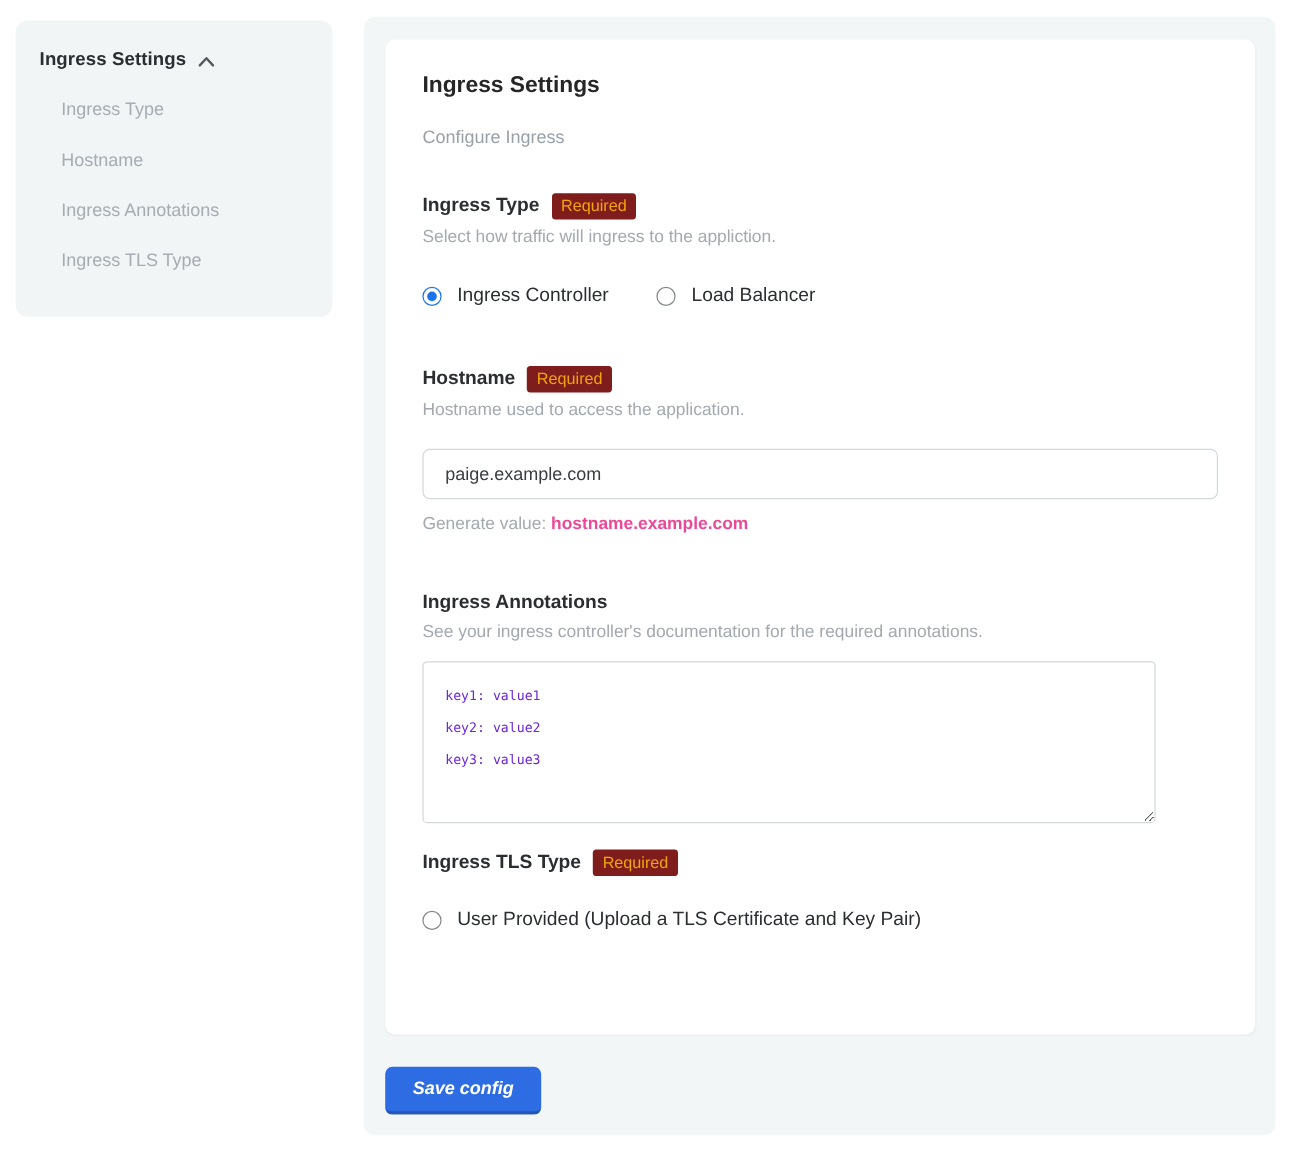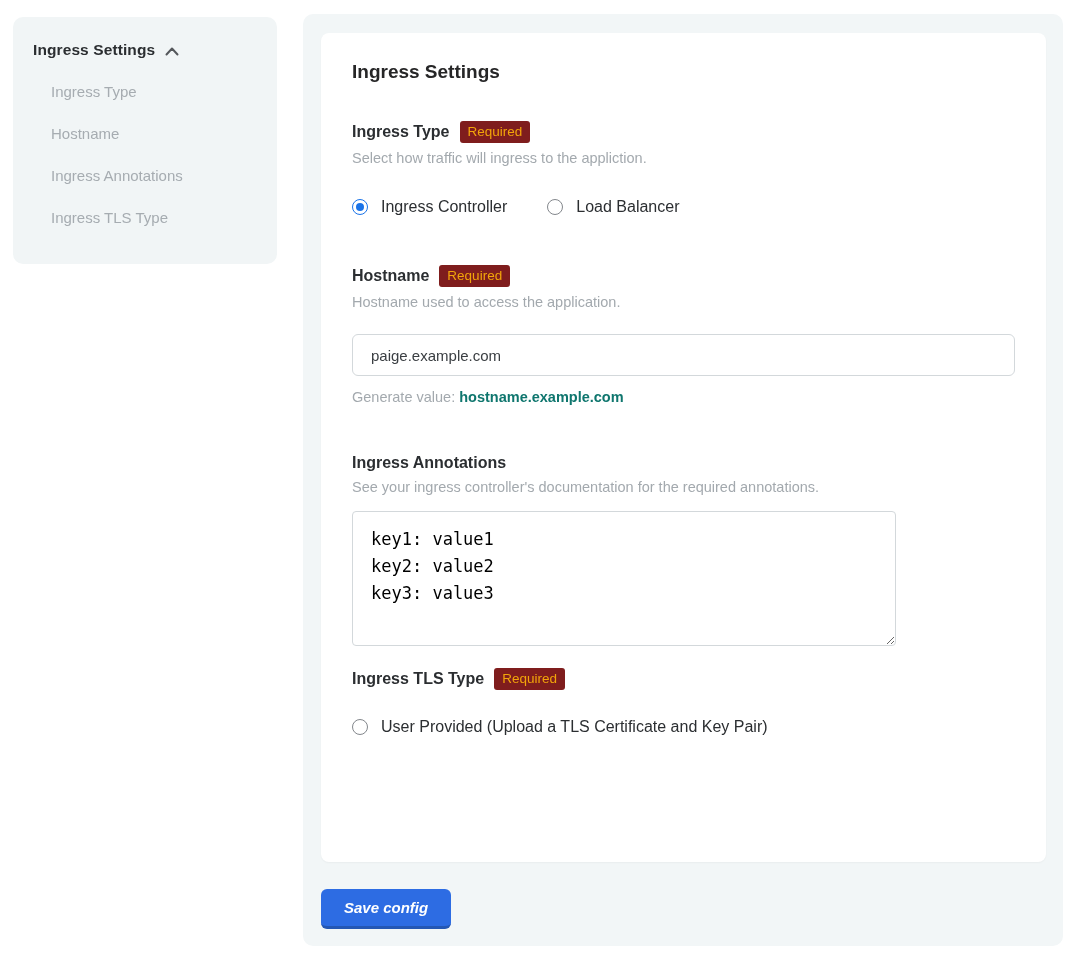--- a/index.html
+++ b/index.html
@@ -131,32 +131,32 @@
     font-family: "Liberation Sans", sans-serif;
     outline: none;
     background: #fff;
     display: block;
   }
   .default-line {
     margin-top: 13px;
     font-size: 14.5px; color: #a3a9ae;
   }
   .default-value {
-    font-weight: bold; color: #0f766e;
+    font-weight: bold; color: #ec4899;
   }
   .annotations-textarea {
     margin-top: 16px;
-    width: 544px; height: 135px;
+    width: 611px; height: 135px;
     border: 1px solid #d3d8db;
     border-radius: 4px;
     padding: 14px 18px;
     font-family: "DejaVu Sans Mono", monospace;
-    font-size: 17px;
+    font-size: 11px;
     line-height: 27px;
-    color: #000000;
+    color: #6d28d9;
     outline: none;
     resize: both;
     display: block;
     background: #fff;
   }
 
   
   .save-button {
     margin-top: 27px;
     height: 40px;
@@ -188,20 +188,21 @@
   <div class="sidebar-item">Ingress Type</div>
   <div class="sidebar-item">Hostname</div>
   <div class="sidebar-item">Ingress Annotations</div>
   <div class="sidebar-item">Ingress TLS Type</div>
 </aside>
 
 <section class="outer-panel">
   <div class="card">
 
     <h1 class="card-title">Ingress Settings</h1>
+    <div class="card-subtitle">Configure Ingress</div>
 
     <div class="section-label-row mt-38">
       <span class="section-label">Ingress Type</span>
       <span class="required-badge">Required</span>
     </div>
     <div class="section-desc">Select how traffic will ingress to the appliction.</div>
 
     <div class="radio-row-h">
       <label class="radio-option">
         <span class="radio-circle checked"></span>

